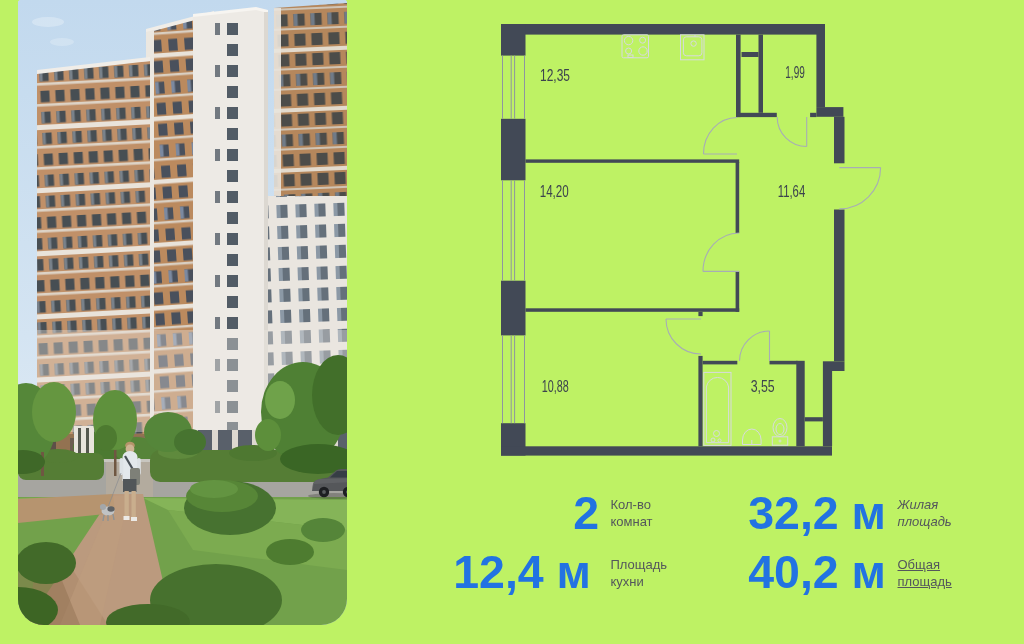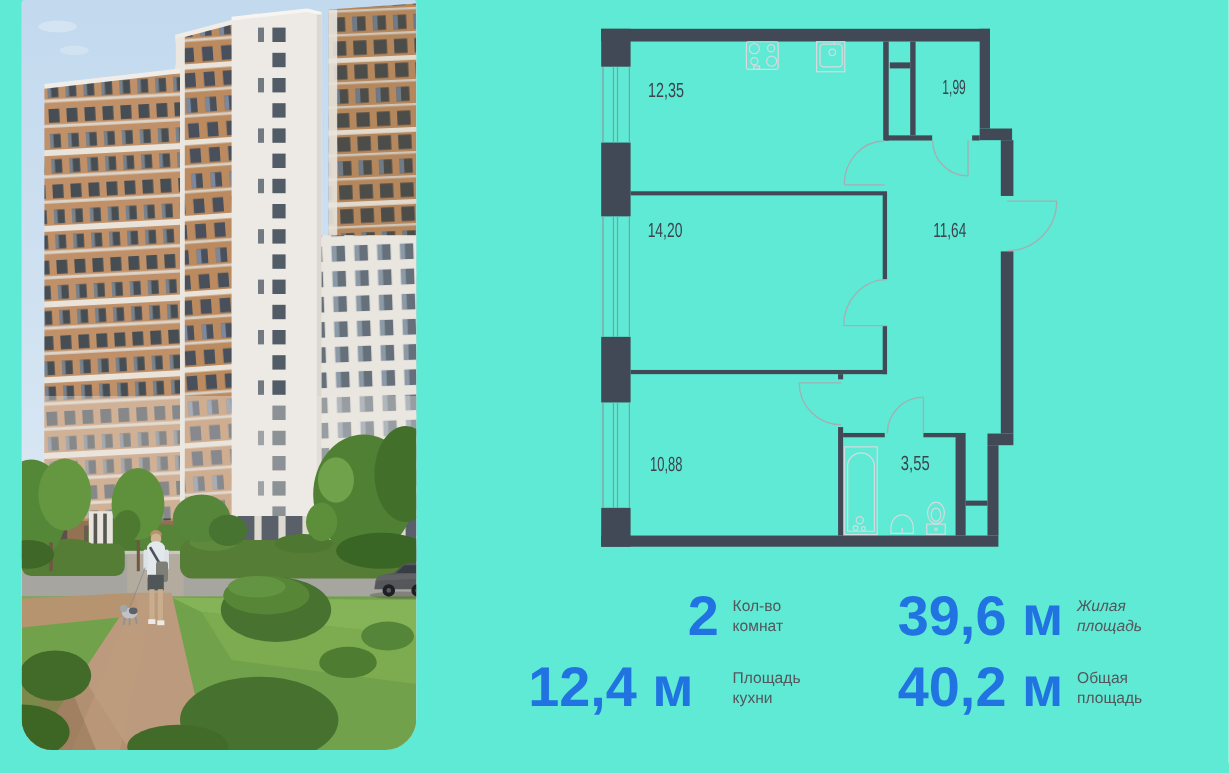--- a/index.html
+++ b/index.html
@@ -1,16 +1,16 @@
 <!DOCTYPE html>
 <html><head>
 <meta charset="utf-8">
 <style>
   html,body{margin:0;padding:0;background:#ffffff;font-family:"Liberation Sans",sans-serif;}
-  #page{position:relative;width:1024px;height:644px;overflow:hidden;background:#5eead4;}
+  #page{position:relative;width:1024px;height:644px;overflow:hidden;background:#bef264;}
   .num{position:absolute;color:#2273e2;font-weight:bold;font-size:46.5px;line-height:1;white-space:nowrap;}
   .lbl{position:absolute;color:#54575c;font-size:13px;line-height:17.2px;white-space:nowrap;}
 </style>
 </head>
 <body>
 <div id="page">
 
 <div id="photo" style="position:absolute;left:18px;top:0;width:329px;height:625px;border-radius:3px 3px 26px 26px;overflow:hidden;background:#cfe0f0;">
 <svg width="329" height="625" viewBox="0 0 329 625">
 <defs>
@@ -425,25 +425,25 @@
 <text x="541.7" y="392.2" textLength="27" lengthAdjust="spacingAndGlyphs">10,88</text>
 
 <text x="750.7" y="392" textLength="24" lengthAdjust="spacingAndGlyphs">3,55</text>
 </g>
 </svg>
 
 <div class="num" style="right:425px;top:489.5px;">2</div>
 
 <div class="lbl" style="left:610.5px;top:495.5px;">Кол-во<br>комнат</div>
 
-<div class="num" style="right:138px;top:489.5px;">39,6 м</div>
+<div class="num" style="right:138px;top:489.5px;">32,2 м</div>
 
 <div class="lbl" style="left:897.5px;top:495.5px;font-style:italic;">Жилая<br>площадь</div>
 
-<div class="num" style="right:446px;top:549px;">12,4 м</div>
+<div class="num" style="right:433px;top:549px;">12,4 м</div>
 
 <div class="lbl" style="left:610.5px;top:555.5px;">Площадь<br>кухни</div>
 
 <div class="num" style="right:138px;top:549px;">40,2 м</div>
 
-<div class="lbl" style="left:897.5px;top:555.5px;">Общая<br>площадь</div>
+<div class="lbl" style="left:897.5px;top:555.5px;text-decoration:underline;">Общая<br>площадь</div>
 
 </div>
 
 </body></html>

